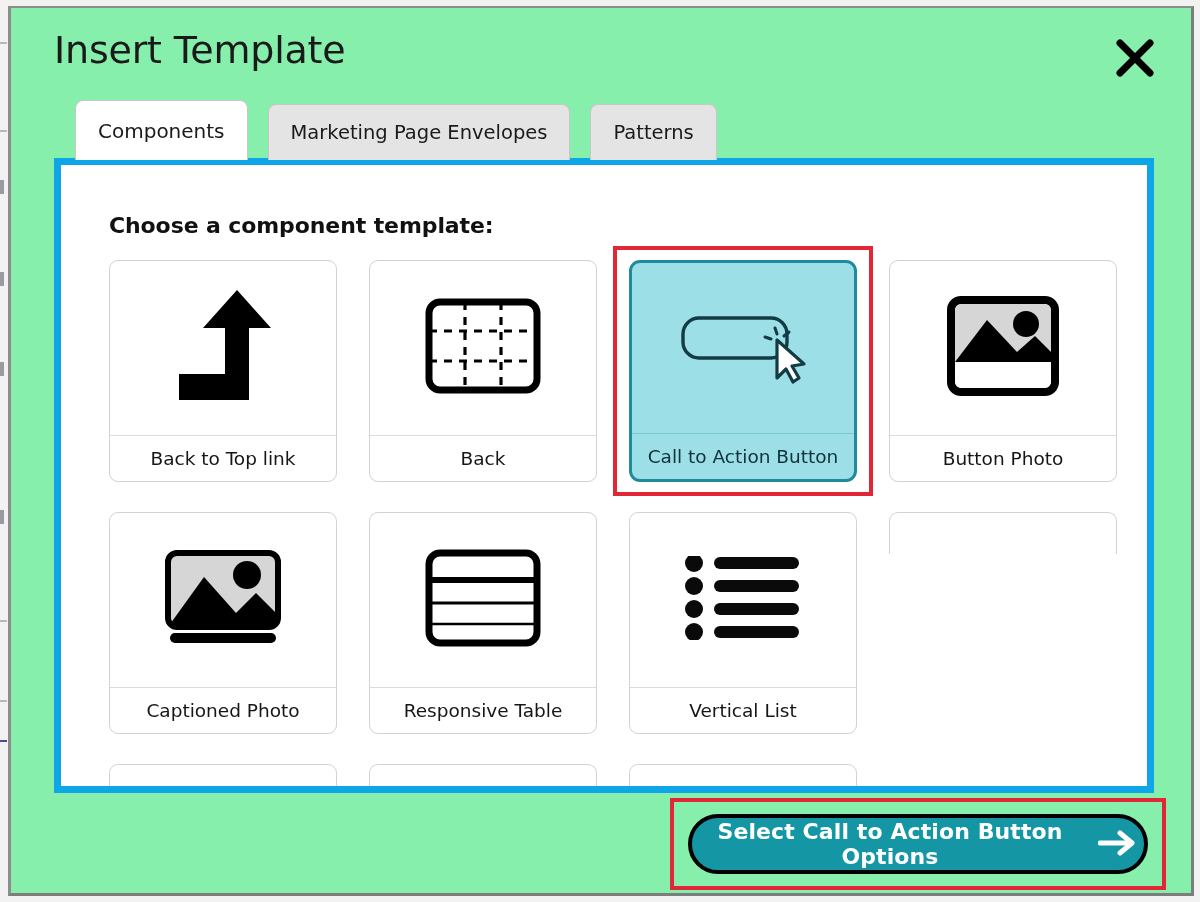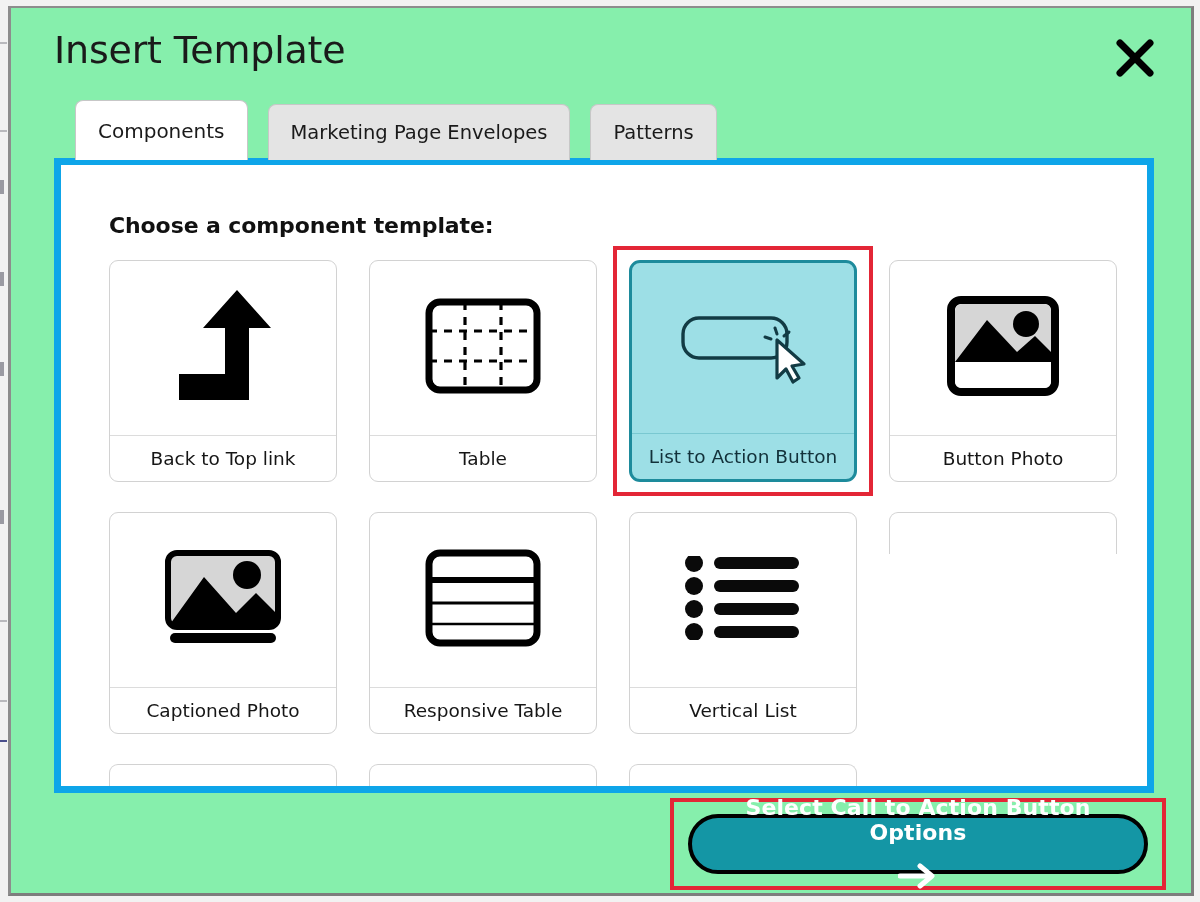--- a/index.html
+++ b/index.html
@@ -238,21 +238,20 @@
     color: #ffffff;
     font-size: 22px;
     font-weight: bold;
     letter-spacing: 0.1px;
     display: flex;
     align-items: center;
     justify-content: center;
     gap: 16px;
     cursor: pointer;
     font-family: "DejaVu Sans", "Liberation Sans", sans-serif;
-    flex-direction: column;
   }
   .cta-button .arrow-icon { display: block; margin-top: 2px; }
 
   svg { shape-rendering: geometricPrecision; }
 </style>
 </head>
 <body>
 
 <div id="screen">
 
@@ -319,40 +318,40 @@
                 <span>
                   <svg width="116" height="96" viewBox="0 0 116 96" aria-hidden="true">
                     <rect x="4" y="4" width="108" height="88" rx="11" ry="11" fill="#ffffff" stroke="#000000" stroke-width="7"></rect>
                     <line x1="4" y1="33" x2="112" y2="33" stroke="#000000" stroke-width="3.2" stroke-dasharray="8 7"></line>
                     <line x1="4" y1="63" x2="112" y2="63" stroke="#000000" stroke-width="3.2" stroke-dasharray="8 7"></line>
                     <line x1="40" y1="4" x2="40" y2="92" stroke="#000000" stroke-width="3.2" stroke-dasharray="8 7"></line>
                     <line x1="76" y1="4" x2="76" y2="92" stroke="#000000" stroke-width="3.2" stroke-dasharray="8 7"></line>
                   </svg>
                 </span>
               </div>
-              <div class="card-label">Table</div>
+              <div class="card-label">Back</div>
             </div>
           </div>
 
           <div class="card-slot">
             <div class="card selected">
               <div class="thumb">
                 <span>
                   <svg width="130" height="80" viewBox="0 0 130 80" aria-hidden="true">
                     <rect x="5" y="12" width="104" height="40" rx="16" ry="16" fill="none" stroke="#123b44" stroke-width="3.4"></rect>
                     <g stroke="#123b44" stroke-width="3" stroke-linecap="round">
                       <line x1="99" y1="28" x2="97" y2="22"></line>
                       <line x1="106" y1="30" x2="111" y2="26"></line>
                       <line x1="93" y1="33" x2="87" y2="31"></line>
                     </g>
                     <path d="M99 34 L99 72 L108 63 L115 76 L121 72 L114 60 L126 58 Z" fill="#ffffff" stroke="#123b44" stroke-width="3.2" stroke-linejoin="round"></path>
                   </svg>
                 </span>
               </div>
-              <div class="card-label">List to Action Button</div>
+              <div class="card-label">Call to Action Button</div>
             </div>
             <div class="highlight-ring"></div>
           </div>
 
           <div class="card-slot">
             <div class="card">
               <div class="thumb">
                 <span>
                   <svg width="112" height="100" viewBox="0 0 112 100" aria-hidden="true">
                     <rect x="4" y="4" width="104" height="92" rx="10" ry="10" fill="#ffffff" stroke="#000000" stroke-width="8"></rect>

